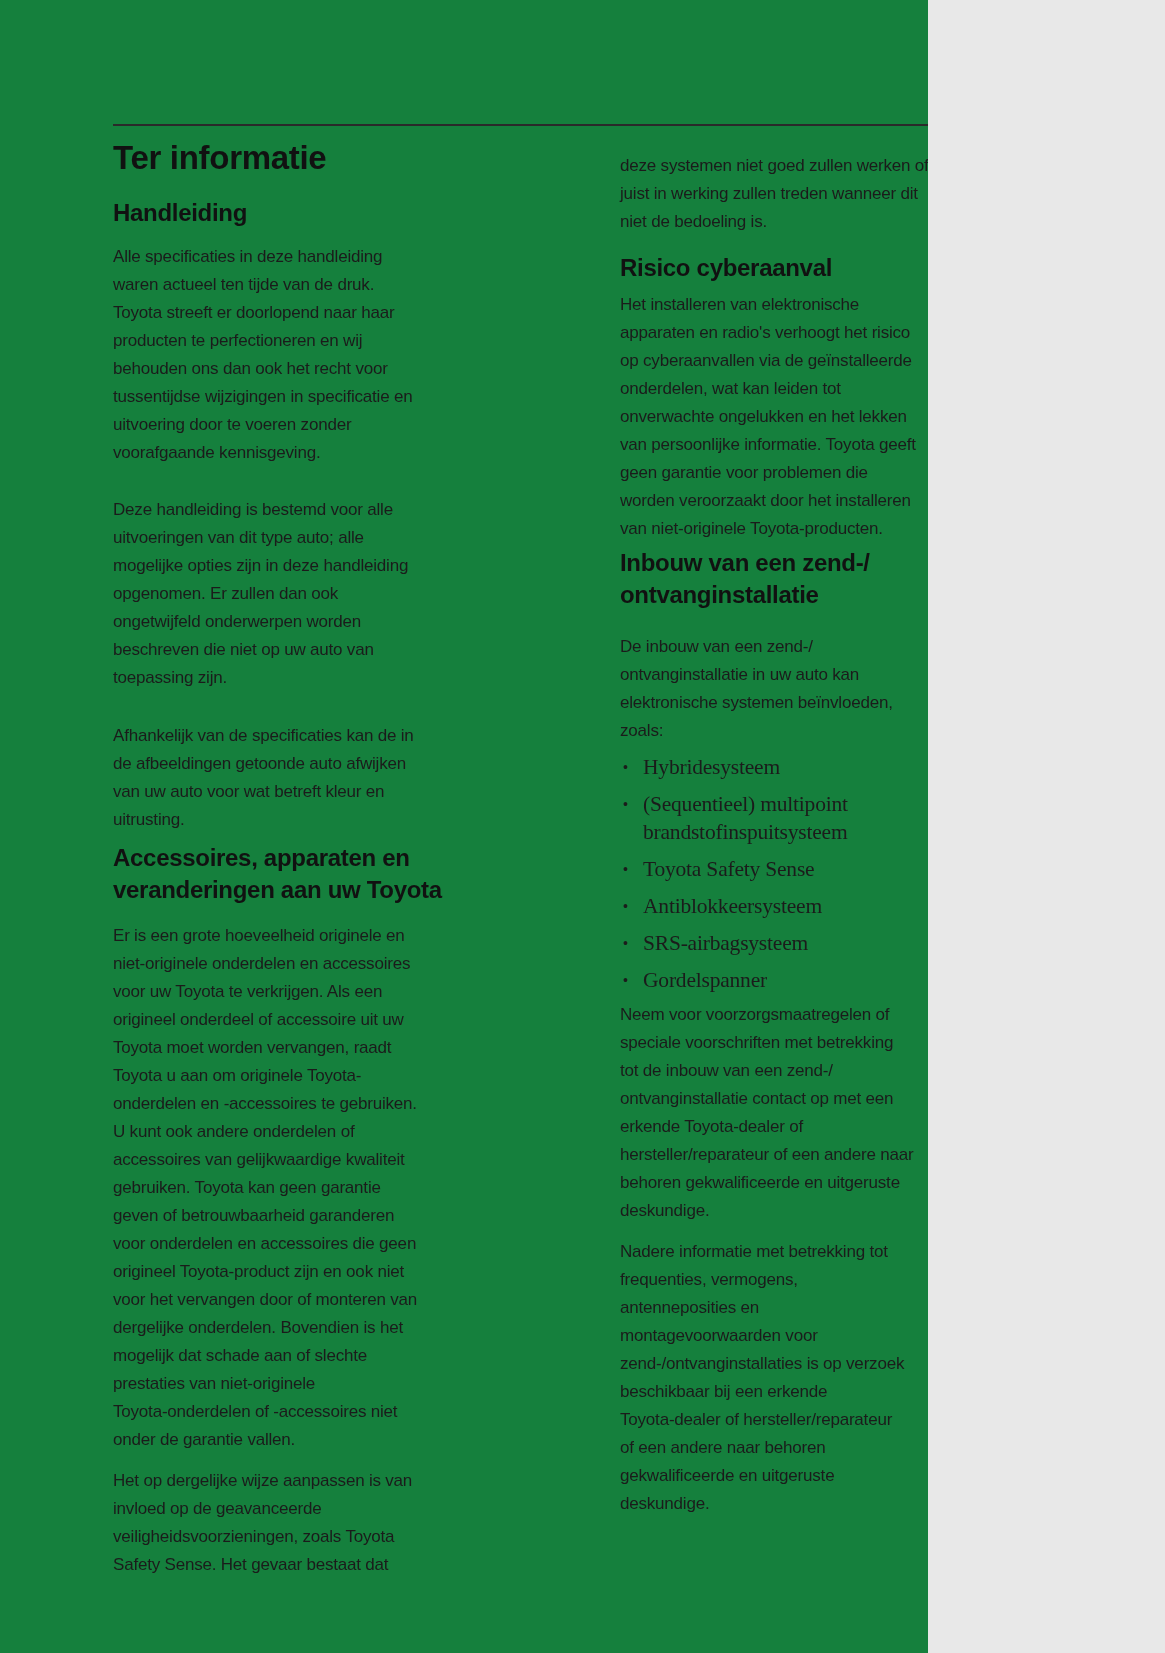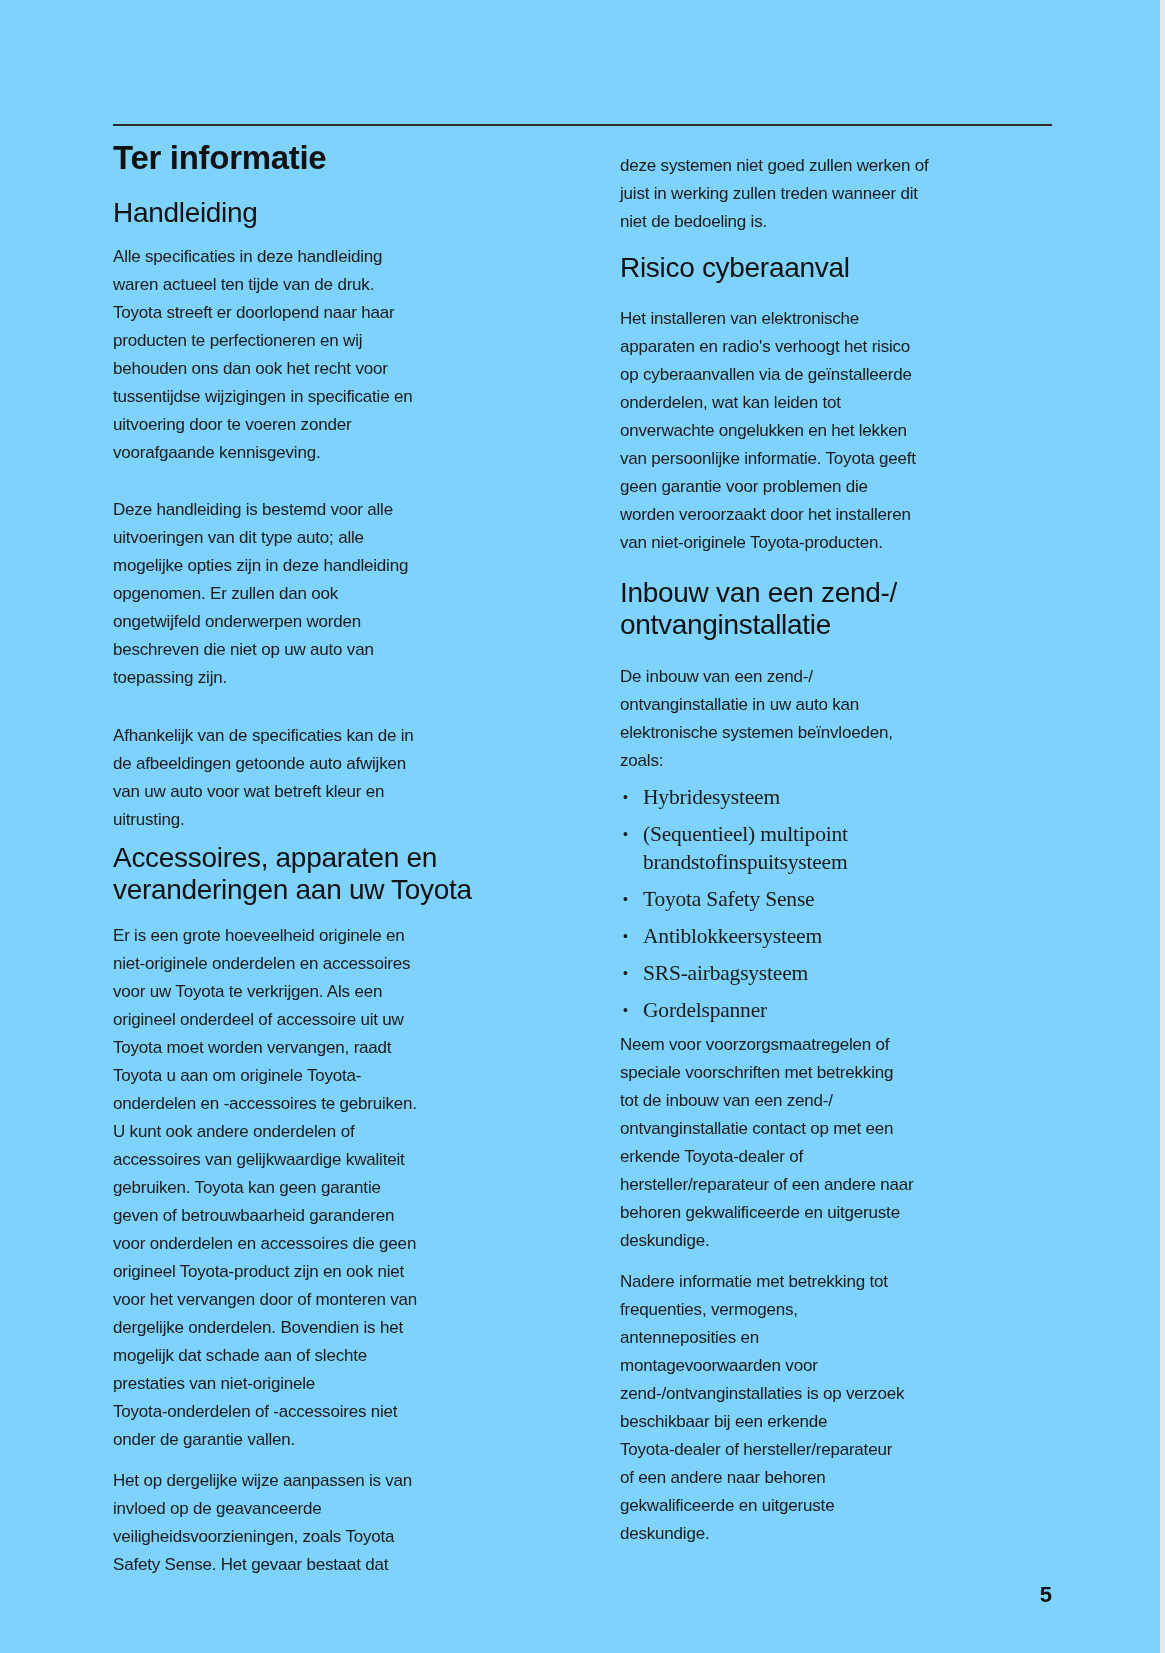--- a/index.html
+++ b/index.html
@@ -1,20 +1,20 @@
 <!DOCTYPE html>
 <html><head>
 <meta charset="utf-8">
 <style>
   html, body { margin: 0; padding: 0; background: #e8e8e8; }
   .page {
     position: relative;
-    width: 1160px;
+    width: 928px;
     height: 1653px;
-    background: #7dd3fc;
+    background: #15803d;
     font-family: "Liberation Sans", sans-serif;
     color: #1b1b1b;
     overflow: hidden;
   }
   .rule {
     position: absolute;
     left: 113px;
     top: 124px;
     width: 939px;
     height: 2px;
@@ -26,23 +26,23 @@
   h1, h2, p, ul, li { margin: 0; padding: 0; }
   h1 {
     font-size: 33px;
     line-height: 40px;
     font-weight: 700;
     color: #111;
     letter-spacing: -0.3px;
     white-space: pre;
   }
   h2 {
-    font-size: 28px;
+    font-size: 24px;
     line-height: 32px;
-    font-weight: 400;
+    font-weight: 700;
     color: #111;
     letter-spacing: -0.3px;
     white-space: pre;
   }
   p {
     font-size: 17px;
     line-height: 28px;
     letter-spacing: -0.2px;
     white-space: pre;
   }
@@ -129,30 +129,30 @@
 invloed op de geavanceerde
 veiligheidsvoorzieningen, zoals Toyota
 Safety Sense. Het gevaar bestaat dat</p>
   </div>
 
   <div class="col col-right">
     <p>deze systemen niet goed zullen werken of
 juist in werking zullen treden wanneer dit
 niet de bedoeling is.</p>
     <h2 style="margin-top:16px">Risico cyberaanval</h2>
-    <p style="margin-top:21px">Het installeren van elektronische
+    <p style="margin-top:7px">Het installeren van elektronische
 apparaten en radio's verhoogt het risico
 op cyberaanvallen via de geïnstalleerde
 onderdelen, wat kan leiden tot
 onverwachte ongelukken en het lekken
 van persoonlijke informatie. Toyota geeft
 geen garantie voor problemen die
 worden veroorzaakt door het installeren
 van niet-originele Toyota-producten.</p>
-    <h2 style="margin-top:20px">Inbouw van een zend-/
+    <h2 style="margin-top:4px">Inbouw van een zend-/
 ontvanginstallatie</h2>
     <p style="margin-top:22px">De inbouw van een zend-/
 ontvanginstallatie in uw auto kan
 elektronische systemen beïnvloeden,
 zoals:</p>
     <ul style="margin-top:8px">
       <li>
         <span class="dot">•</span>
         <span class="li-text">Hybridesysteem</span>
       </li>

